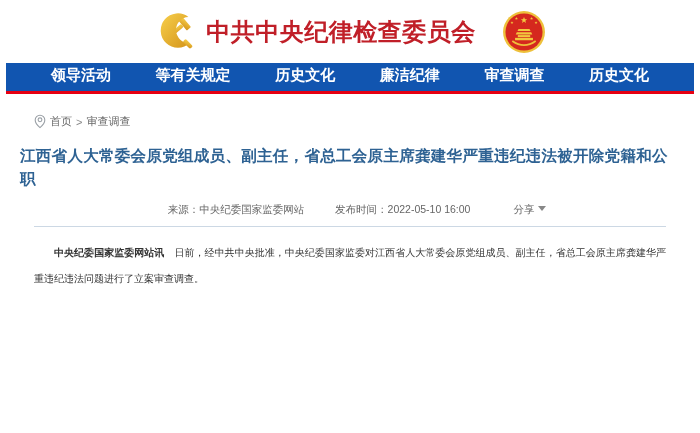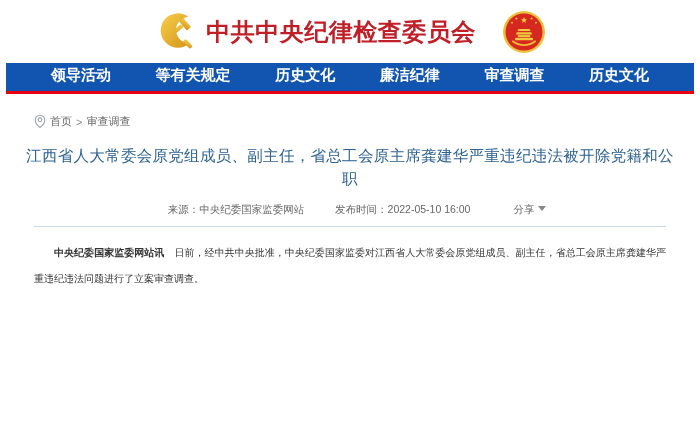--- a/index.html
+++ b/index.html
@@ -38,22 +38,22 @@
   
   .breadcrumb {
     margin:20px 28px 0; display:flex; align-items:center; gap:4px;
     font-size:11px; color:var(--meta-text, #666);
   }
   .breadcrumb .pin { width:12px; height:15px; flex:0 0 auto; }
   .crumb { cursor:pointer; }
   .crumb-sep { color:#888; }
   
   .article-title {
-    margin:15px 14px 12px; text-align:center;
-    font-size:15.5px; font-weight:normal; line-height:1.5;
+    margin:15px 14px 12px; text-align:left;
+    font-size:15.5px; font-weight:bold; line-height:1.5;
     color:var(--title-blue, #2e6293); letter-spacing:0.3px;
   }
   .article-meta {
     margin-top:8px; text-align:center; font-size:10.5px;
     color:var(--meta-text, #666);
   }
   .article-meta .chunk { display:inline-block; margin:0 14px; }
   .share { cursor:pointer; display:inline-block; margin-left:26px; }
   .caret-down {
     display:inline-block; width:0; height:0; margin-left:4px; vertical-align:2px;

